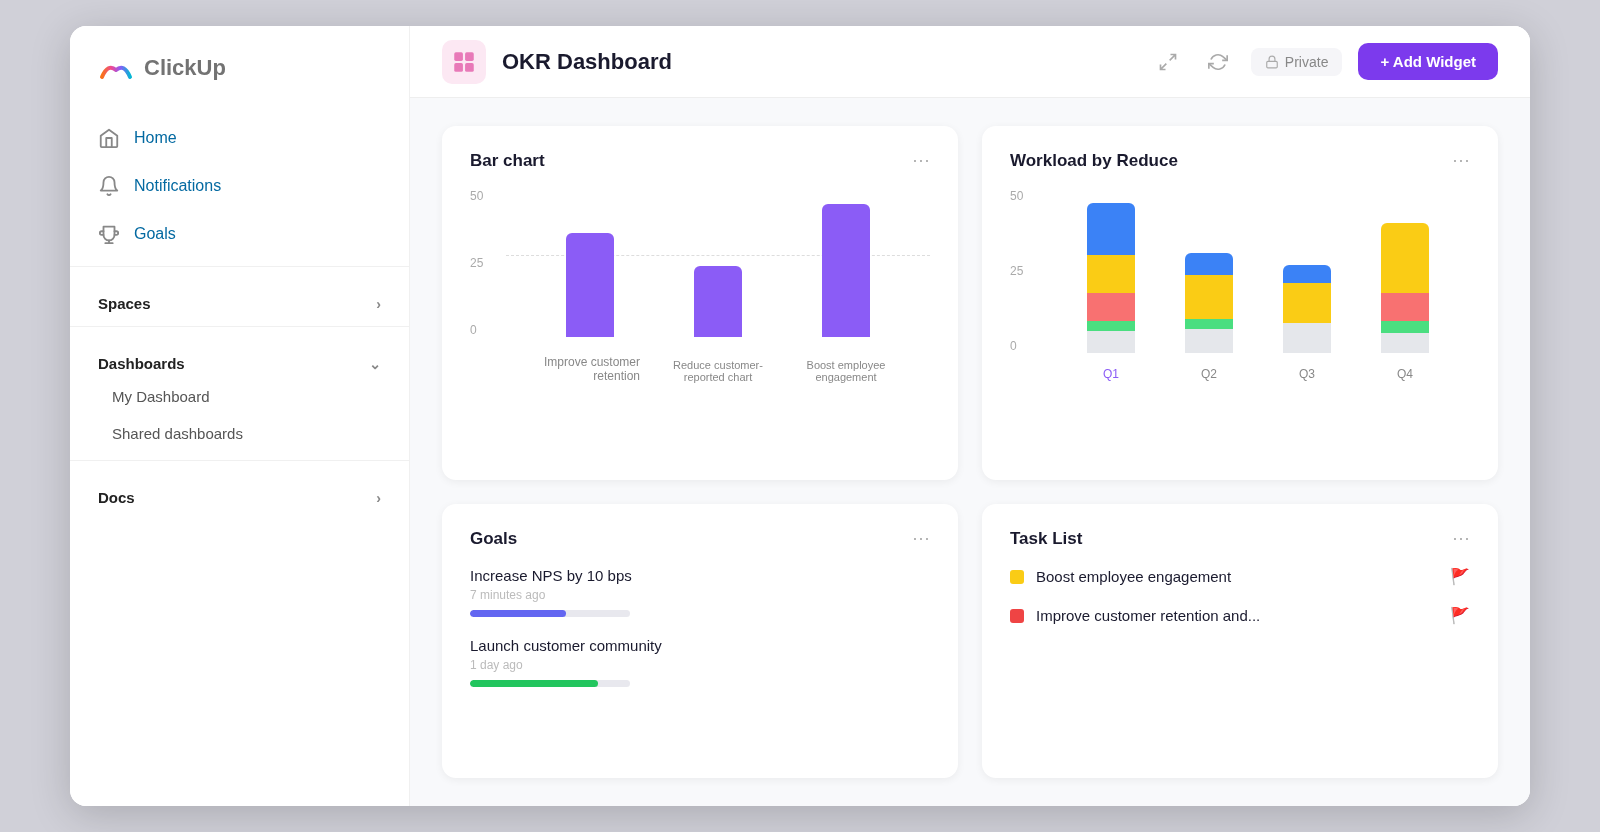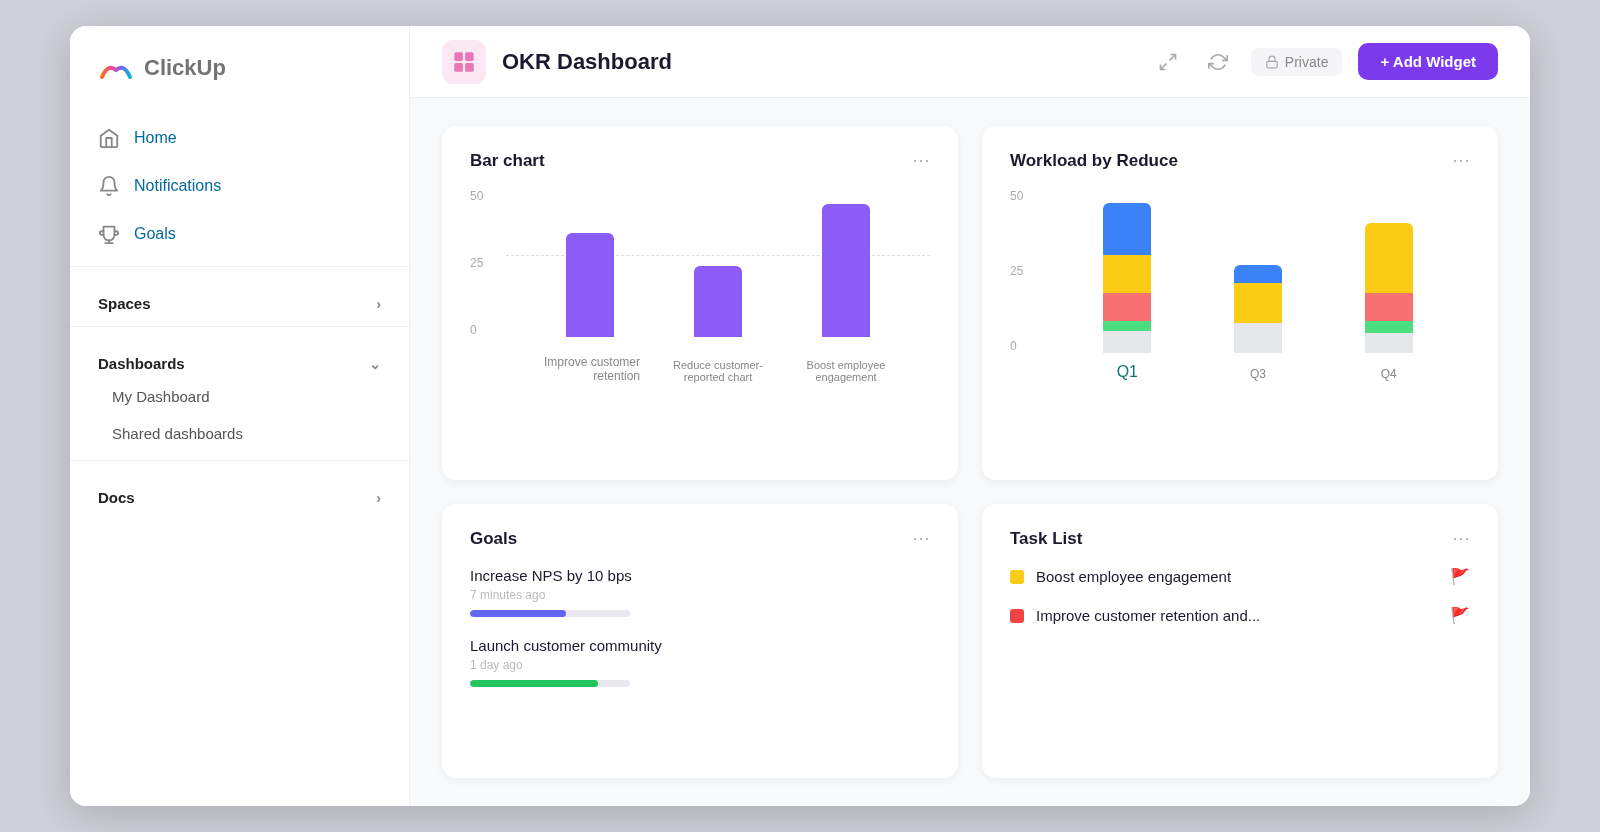--- a/index.html
+++ b/index.html
@@ -363,23 +363,32 @@
           <div style="position:absolute;left:36px;right:0;bottom:36px;top:0;display:flex;align-items:flex-end;justify-content:space-around;padding:0 16px;">
 
             <div style="display:flex;flex-direction:column;align-items:center;height:100%;justify-content:flex-end;position:relative;">
               <div style="display:flex;flex-direction:column-reverse;align-items:center;">
                 <div style="width:48px;height:22px;background:#e5e7eb;"></div>
                 <div style="width:48px;height:10px;background:#4ade80;"></div>
                 <div style="width:48px;height:28px;background:#f87171;"></div>
                 <div style="width:48px;height:38px;background:#facc15;"></div>
                 <div style="width:48px;height:52px;background:#3b82f6;border-radius:6px 6px 0 0;"></div>
               </div>
-              <span style="position:absolute;bottom:-28px;font-size:16px;color:#0f766e;">Q1</span>
-            </div>
-
+              <span style="position:absolute;bottom:-28px;font-size:12px;color:#8b5cf6;">Q1</span>
+            </div>
+
+            <div style="display:flex;flex-direction:column;align-items:center;height:100%;justify-content:flex-end;position:relative;">
+              <div style="display:flex;flex-direction:column-reverse;align-items:center;">
+                <div style="width:48px;height:24px;background:#e5e7eb;"></div>
+                <div style="width:48px;height:10px;background:#4ade80;"></div>
+                <div style="width:48px;height:44px;background:#facc15;"></div>
+                <div style="width:48px;height:22px;background:#3b82f6;border-radius:6px 6px 0 0;"></div>
+              </div>
+              <span style="position:absolute;bottom:-28px;font-size:12px;color:#888;">Q2</span>
+            </div>
 
             <div style="display:flex;flex-direction:column;align-items:center;height:100%;justify-content:flex-end;position:relative;">
               <div style="display:flex;flex-direction:column-reverse;align-items:center;">
                 <div style="width:48px;height:30px;background:#e5e7eb;"></div>
                 <div style="width:48px;height:40px;background:#facc15;"></div>
                 <div style="width:48px;height:18px;background:#3b82f6;border-radius:6px 6px 0 0;"></div>
               </div>
               <span style="position:absolute;bottom:-28px;font-size:12px;color:#888;">Q3</span>
             </div>
 

